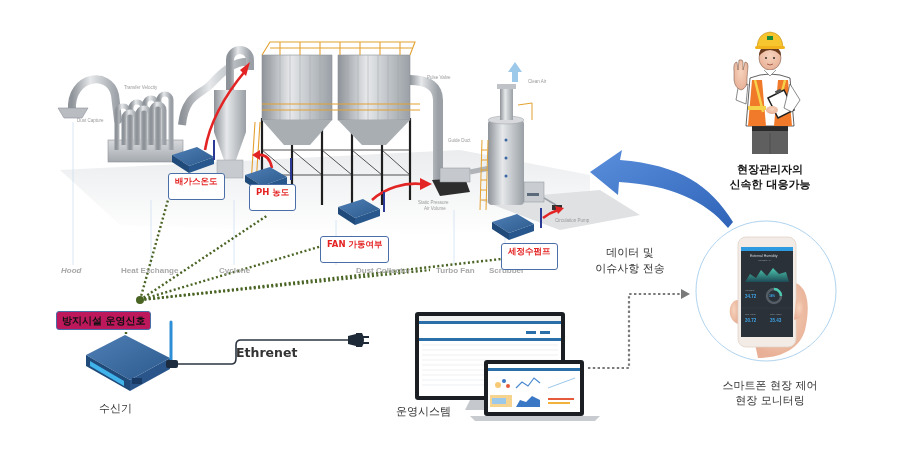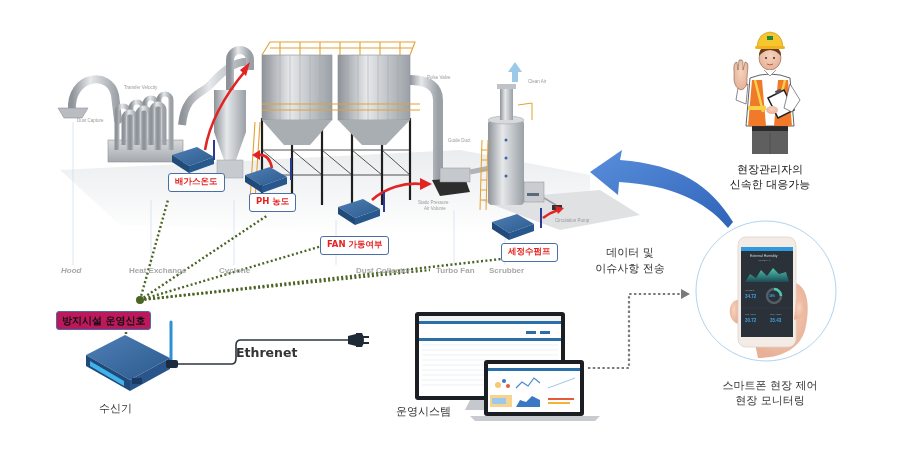--- a/index.html
+++ b/index.html
@@ -3,32 +3,32 @@
 <meta charset="utf-8">
 <style>
   * { box-sizing: border-box; margin: 0; padding: 0; }
   html, body { width: 898px; height: 461px; background: #ffffff; overflow: hidden; }
   body { position: relative; font-family: "DejaVu Sans", sans-serif; color: #333; }
   #scene { position: absolute; left: 0; top: 0; width: 898px; height: 461px; }
 
   .tiny-label { position: absolute; font-size: 4.5px; color: #9a9a9a; font-family: "Liberation Sans", sans-serif; white-space: nowrap; }
   .stage-label { position: absolute; font-size: 8px; font-weight: bold; color: #a8a8a8; font-family: "Liberation Sans", sans-serif; white-space: nowrap; }
   .sensor-box {
-    position: absolute; height: 19px; padding: 0 6px;
+    position: absolute; height: 27px; padding: 0 6px;
     border: 1.3px solid #4a6ea8; border-radius: 3px; background: #fff;
     color: #e52222; font-weight: bold; font-size: 8.5px; line-height: 15px;
     white-space: nowrap; font-family: "DejaVu Sans", sans-serif; text-align: center;
   }
   .signal-box {
     position: absolute; left: 56px; top: 311px; height: 19px; padding: 0 5px;
     border: 1.3px solid #4a6ea8; border-radius: 3px; background: #be185d;
     color: #111; font-weight: bold; font-size: 10px; line-height: 17px; white-space: nowrap;
   }
   .caption { position: absolute; font-size: 11px; color: #333; text-align: center; line-height: 15px; white-space: nowrap; }
-  .caption-bold { position: absolute; font-size: 11px; color: #111; font-weight: normal; text-align: center; line-height: 15px; white-space: nowrap; }
+  .caption-bold { position: absolute; font-size: 11px; color: #111; font-weight: bold; text-align: center; line-height: 15px; white-space: nowrap; }
   .ethernet { position: absolute; left: 236px; top: 345px; font-size: 12.5px; font-weight: bold; color: #333; font-family: "DejaVu Sans", sans-serif; }
   .phone-text { position: absolute; font-family: "Liberation Sans", sans-serif; white-space: nowrap; }
 </style>
 </head>
 <body>
 
 <svg id="scene" viewBox="0 0 898 461" xmlns="http://www.w3.org/2000/svg">
   <defs>
     <linearGradient id="steel" x1="0" x2="1">
       <stop offset="0" stop-color="#8e9399"></stop>
@@ -359,28 +359,28 @@
 <div class="tiny-label" style="left:77px; top:118px;">Dust Capture</div>
 <div class="tiny-label" style="left:124px; top:85px;">Transfer Velocity</div>
 <div class="tiny-label" style="left:427px; top:75px;">Pulse Valve</div>
 <div class="tiny-label" style="left:528px; top:79px;">Clean Air</div>
 <div class="tiny-label" style="left:448px; top:138px;">Guide Duct</div>
 <div class="tiny-label" style="left:418px; top:200px;">Static Pressure</div>
 <div class="tiny-label" style="left:424px; top:206px;">Air Volume</div>
 <div class="tiny-label" style="left:555px; top:218px;">Circulation Pump</div>
 
 <div class="stage-label" style="left:61px; top:266px;font-style:italic;">Hood</div>
-<div class="stage-label" style="left:121px; top:266px;margin-left:8px;">Heat Exchange</div>
+<div class="stage-label" style="left:121px; top:266px;">Heat Exchange</div>
 <div class="stage-label" style="left:219px; top:266px;">Cyclone</div>
 <div class="stage-label" style="left:308px; top:266px;padding-left:48px;">Dust Collector</div>
 <div class="stage-label" style="left:436px; top:266px;">Turbo Fan</div>
 <div class="stage-label" style="left:489px; top:266px;">Scrubber</div>
 
 <div class="sensor-box" style="left:168px; top:173px;">배가스온도</div>
-<div class="sensor-box" style="left:249px; top:193px;">PH 농도</div>
+<div class="sensor-box" style="left:249px; top:184px;">PH 농도</div>
 <div class="sensor-box" style="left:320px; top:236px;">FAN 가동여부</div>
 <div class="sensor-box" style="left:501px; top:243px;">세정수펌프</div>
 
 <div class="signal-box">방지시설 운영신호</div>
 <div class="ethernet">Ethrenet</div>
 <div class="caption" style="left:99px; top:401px;">수신기</div>
 <div class="caption" style="left:396px; top:404px;">운영시스템</div>
 
 <div class="caption" style="left:580px; top:245px; width:100px;">데이터 및</div>
 <div class="caption" style="left:580px; top:261px; width:100px;">이슈사항 전송</div>

